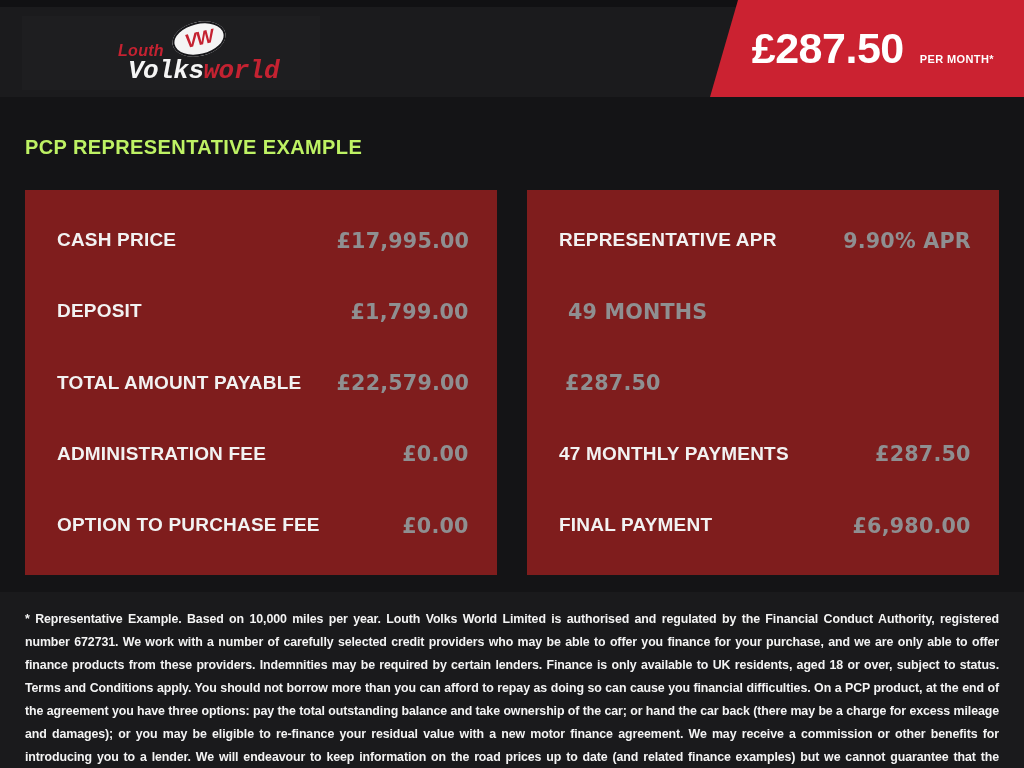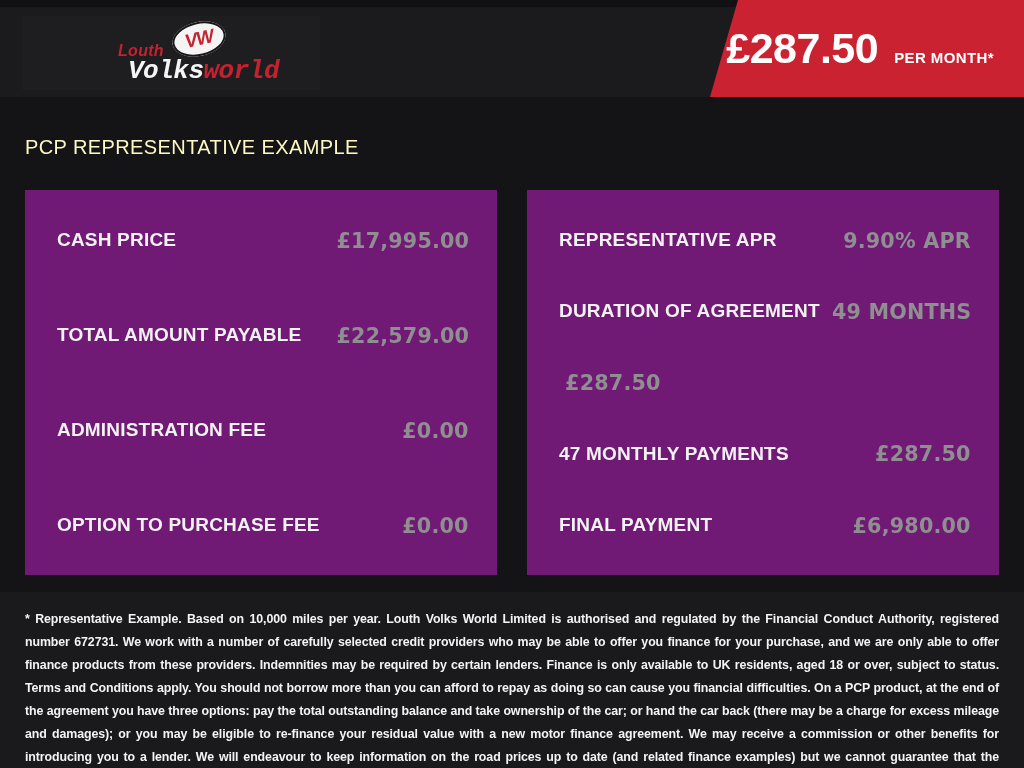--- a/index.html
+++ b/index.html
@@ -41,29 +41,29 @@
   
   .price-banner{
     position:absolute;top:0;right:0;width:314px;height:97px;z-index:4;
     background:#cb2231;
     clip-path:polygon(28px 0, 314px 0, 314px 97px, 0 97px);
     display:flex;align-items:center;justify-content:flex-end;
     padding-right:0;box-sizing:border-box;
   }
   .price-inner{display:flex;align-items:baseline;gap:16px;padding-right:30px;}
   .price-amount{color:#ffffff;font-size:43px;font-weight:bold;letter-spacing:-.5px;}
-  .price-period{color:#ffffff;font-size:15px;font-weight:bold;letter-spacing:.4px;}
+  .price-period{color:#ffffff;font-size:11px;font-weight:bold;letter-spacing:.4px;}
   
   .page-title{
     position:absolute;left:25px;top:136px;
-    color:#fef9c3;font-size:20px;font-weight:normal;letter-spacing:.4px;
+    color:#bef264;font-size:20px;font-weight:bold;letter-spacing:.4px;
   }
   
   .panel{
-    position:absolute;top:190px;width:472px;height:385px;background:#701a75;
+    position:absolute;top:190px;width:472px;height:385px;background:#7f1d1d;
     display:flex;flex-direction:column;justify-content:space-between;
     padding:30px 0;box-sizing:border-box;
   }
   .panel.left{left:25px;}
   .panel.right{left:527px;}
   .frow{
     height:40px;display:flex;align-items:center;justify-content:space-between;
     padding:0 28px 0 32px;
   }
   .frow .lbl{color:#f2f2f2;font-size:19px;font-weight:bold;letter-spacing:.2px;white-space:nowrap;}
@@ -102,40 +102,43 @@
 </div>
 
 <div class="page-title">PCP REPRESENTATIVE EXAMPLE</div>
 
 <div class="panel left">
   <div class="frow">
     <span class="lbl">CASH PRICE</span>
     <span class="val">£17,995.00</span>
   </div>
   <div class="frow">
+    <span class="lbl">DEPOSIT</span>
+    <span class="val">£1,799.00</span>
+  </div>
+  <div class="frow">
     <span class="lbl">TOTAL AMOUNT PAYABLE</span>
     <span class="val">£22,579.00</span>
   </div>
   <div class="frow">
     <span class="lbl">ADMINISTRATION FEE</span>
     <span class="val">£0.00</span>
   </div>
   <div class="frow">
     <span class="lbl">OPTION TO PURCHASE FEE</span>
     <span class="val">£0.00</span>
   </div>
 </div>
 
 <div class="panel right">
   <div class="frow">
     <span class="lbl">REPRESENTATIVE APR</span>
     <span class="val">9.90% APR</span>
   </div>
   <div class="frow">
-    <span class="lbl">DURATION OF AGREEMENT</span>
     <span class="val">49 MONTHS</span>
   </div>
   <div class="frow">
     <span class="val">£287.50</span>
   </div>
   <div class="frow">
     <span class="lbl">47 MONTHLY PAYMENTS</span>
     <span class="val">£287.50</span>
   </div>
   <div class="frow">

